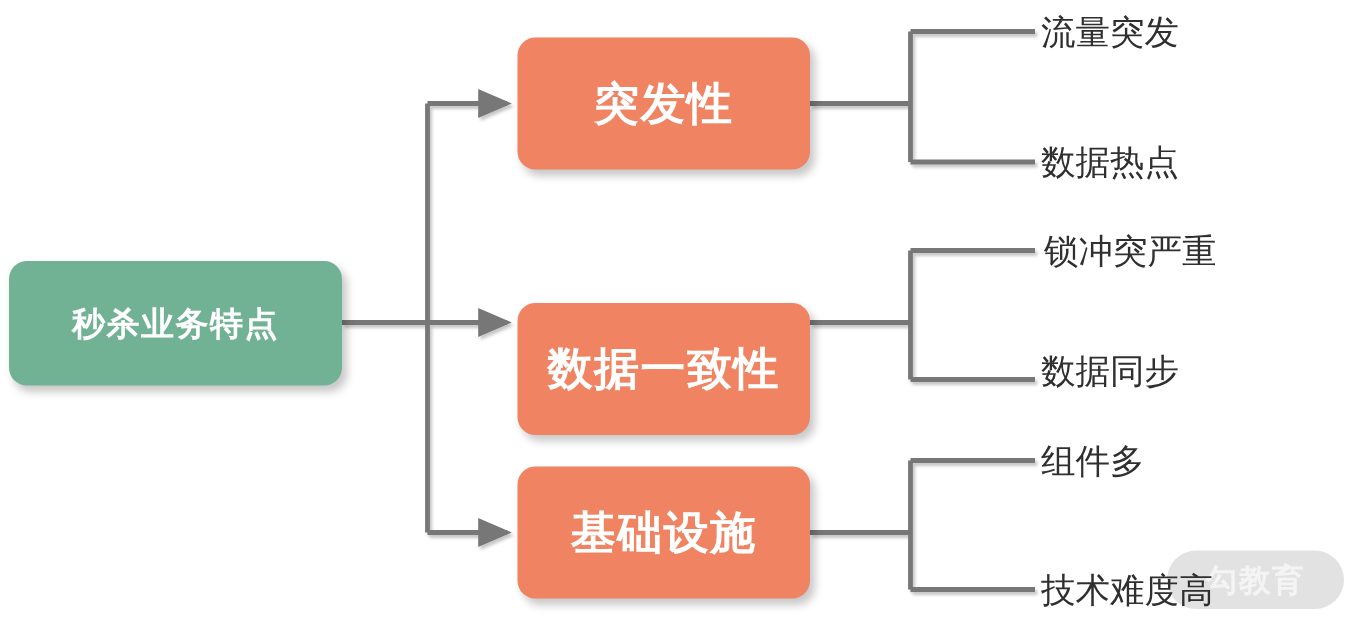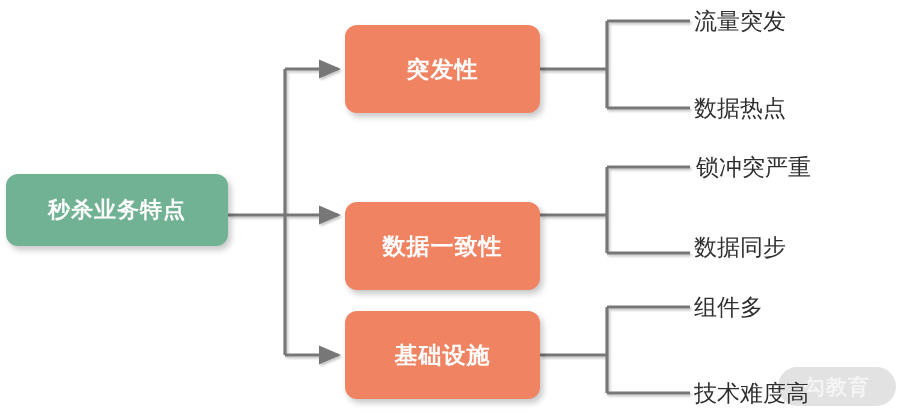--- a/index.html
+++ b/index.html
@@ -33,30 +33,30 @@
     color: #ffffff;
     font-weight: bold;
     letter-spacing: 1px;
     box-shadow: 3px 4px 6px rgba(0,0,0,0.22);
     z-index: 3;
   }
   .node-root {
     left: 6px;
     top: 174px;
     width: 222px;
-    height: 72px;
+    height: 83px;
     background: #72b294;
     font-size: 22px;
   }
   .node-branch {
     left: 345px;
     width: 195px;
     height: 88px;
     background: #ef8362;
-    font-size: 23px;
+    font-size: 30px;
     font-family: Liberation Mono, monospace;
   }
   .branch-1 { top: 25px; }
   .branch-2 { top: 170px; margin-top: 32px; }
   .branch-3 { top: 311px; }
 
   .leaf-label {
     position: absolute;
     color: #2f2f2f;
     font-size: 23px;

